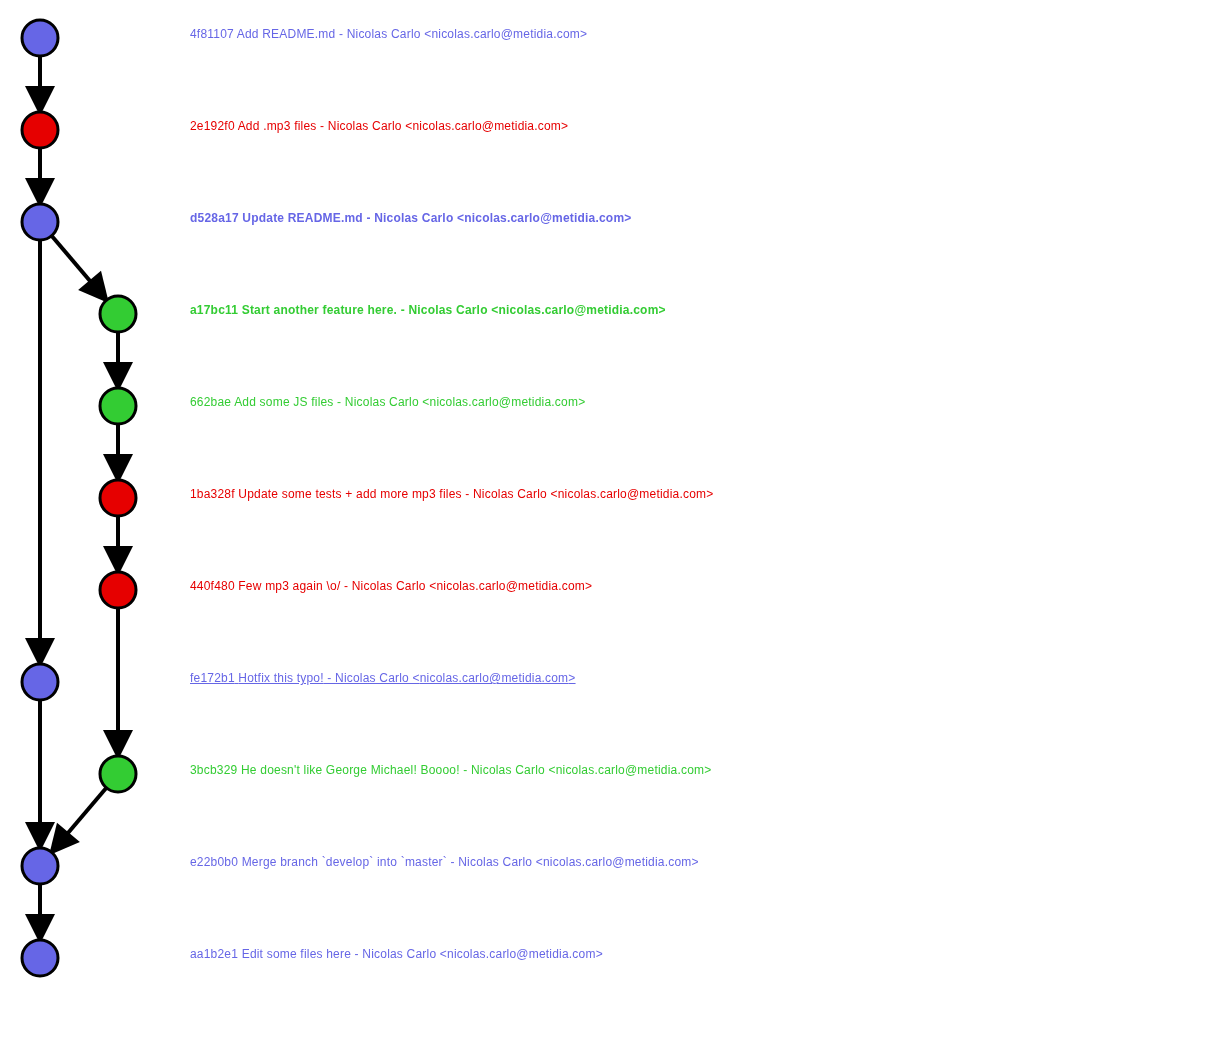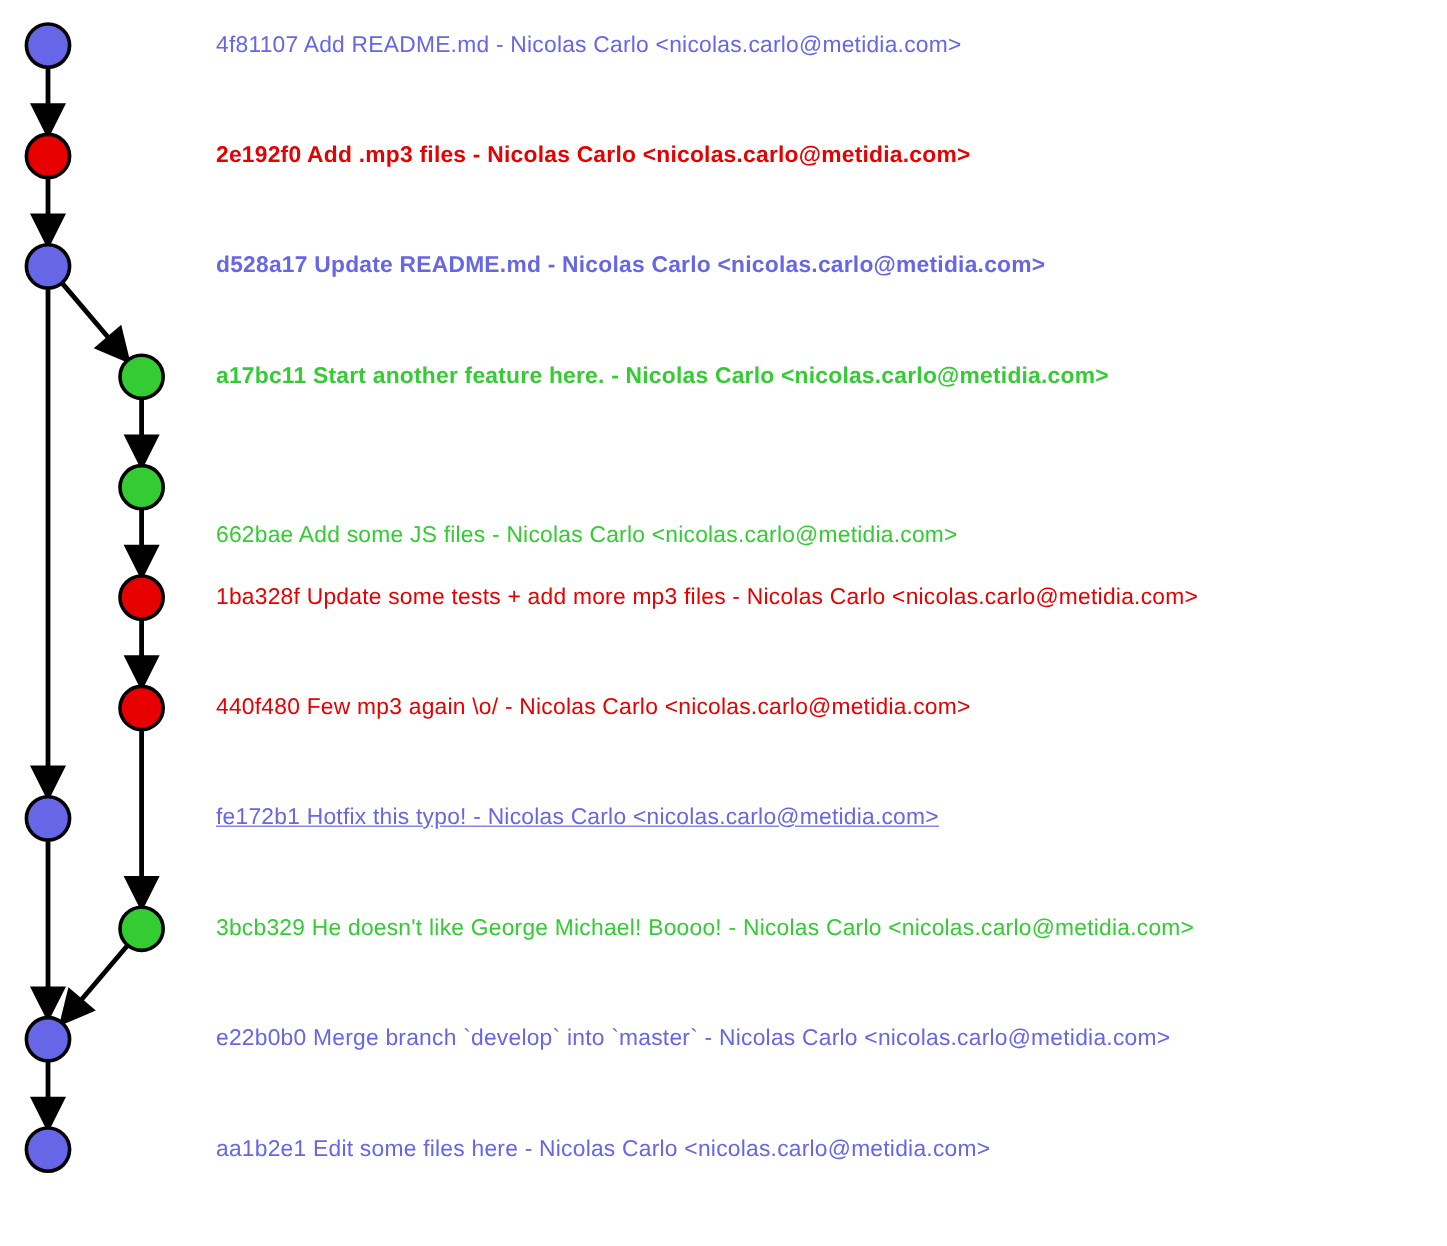--- a/index.html
+++ b/index.html
@@ -1,17 +1,17 @@
 <!DOCTYPE html>
 <html><head>
 <meta charset="utf-8">
 <style>
   html,body{margin:0;padding:0;background:#fff;font-family:"Helvetica Neue",Helvetica,Arial,sans-serif;font-size:18px;}
   #stage{position:relative;width:1206px;height:1038px;}
-  .label{position:absolute;left:180px;white-space:nowrap;font-size:19px;letter-spacing:0.2px;}
+  .label{position:absolute;left:190px;white-space:nowrap;font-size:12px;letter-spacing:0.2px;}
   .purple{color:#6666e6;}
   .red{color:#e60000;}
   .green{color:#33cc33;}
   svg{position:absolute;left:0;top:0;}
 </style>
 </head>
 <body>
 
 <div id="stage">
   <svg id="graph-svg" width="1206" height="1038">
@@ -42,24 +42,24 @@
         <circle cx="118" cy="498" r="18" fill="#e60000" stroke="#000" stroke-width="3"></circle>
         <circle cx="118" cy="590" r="18" fill="#e60000" stroke="#000" stroke-width="3"></circle>
         <circle cx="40" cy="682" r="18" fill="#6666e6" stroke="#000" stroke-width="3"></circle>
         <circle cx="118" cy="774" r="18" fill="#33cc33" stroke="#000" stroke-width="3"></circle>
         <circle cx="40" cy="866" r="18" fill="#6666e6" stroke="#000" stroke-width="3"></circle>
         <circle cx="40" cy="958" r="18" fill="#6666e6" stroke="#000" stroke-width="3"></circle>
       </g>
   </svg>
   <div id="labels-layer">
       <div class="label purple" style="top: 27px;"><span>4f81107</span> <span>Add README.md</span> - <span>Nicolas Carlo</span> &lt;<span>nicolas.carlo@metidia.com</span>&gt;</div>
-      <div class="label red" style="top: 119px; font-weight: bold;"><span>2e192f0</span> <span>Add .mp3 files</span> - <span>Nicolas Carlo</span> &lt;<span>nicolas.carlo@metidia.com</span>&gt;</div>
+      <div class="label red" style="top: 119px;"><span>2e192f0</span> <span>Add .mp3 files</span> - <span>Nicolas Carlo</span> &lt;<span>nicolas.carlo@metidia.com</span>&gt;</div>
       <div class="label purple" style="top: 211px; font-weight: bold;"><span>d528a17</span> <span>Update README.md</span> - <span>Nicolas Carlo</span> &lt;<span>nicolas.carlo@metidia.com</span>&gt;</div>
       <div class="label green" style="top: 303px; font-weight: bold;"><span>a17bc11</span> <span>Start another feature here.</span> - <span>Nicolas Carlo</span> &lt;<span>nicolas.carlo@metidia.com</span>&gt;</div>
-      <div class="label green" style="top: 395px; margin-top: 41px;"><span>662bae</span> <span>Add some JS files</span> - <span>Nicolas Carlo</span> &lt;<span>nicolas.carlo@metidia.com</span>&gt;</div>
+      <div class="label green" style="top: 395px;"><span>662bae</span> <span>Add some JS files</span> - <span>Nicolas Carlo</span> &lt;<span>nicolas.carlo@metidia.com</span>&gt;</div>
       <div class="label red" style="top: 487px;"><span>1ba328f</span> <span>Update some tests + add more mp3 files</span> - <span>Nicolas Carlo</span> &lt;<span>nicolas.carlo@metidia.com</span>&gt;</div>
       <div class="label red" style="top: 579px;"><span>440f480</span> <span>Few mp3 again \o/</span> - <span>Nicolas Carlo</span> &lt;<span>nicolas.carlo@metidia.com</span>&gt;</div>
       <div class="label purple" style="top: 671px; text-decoration: underline;"><span>fe172b1</span> <span>Hotfix this typo!</span> - <span>Nicolas Carlo</span> &lt;<span>nicolas.carlo@metidia.com</span>&gt;</div>
       <div class="label green" style="top: 763px;"><span>3bcb329</span> <span>He doesn't like George Michael! Boooo!</span> - <span>Nicolas Carlo</span> &lt;<span>nicolas.carlo@metidia.com</span>&gt;</div>
       <div class="label purple" style="top: 855px;"><span>e22b0b0</span> <span>Merge branch `develop` into `master`</span> - <span>Nicolas Carlo</span> &lt;<span>nicolas.carlo@metidia.com</span>&gt;</div>
       <div class="label purple" style="top: 947px; text-align: center;"><span>aa1b2e1</span> <span>Edit some files here</span> - <span>Nicolas Carlo</span> &lt;<span>nicolas.carlo@metidia.com</span>&gt;</div>
     </div>
 </div>
 
 </body></html>

